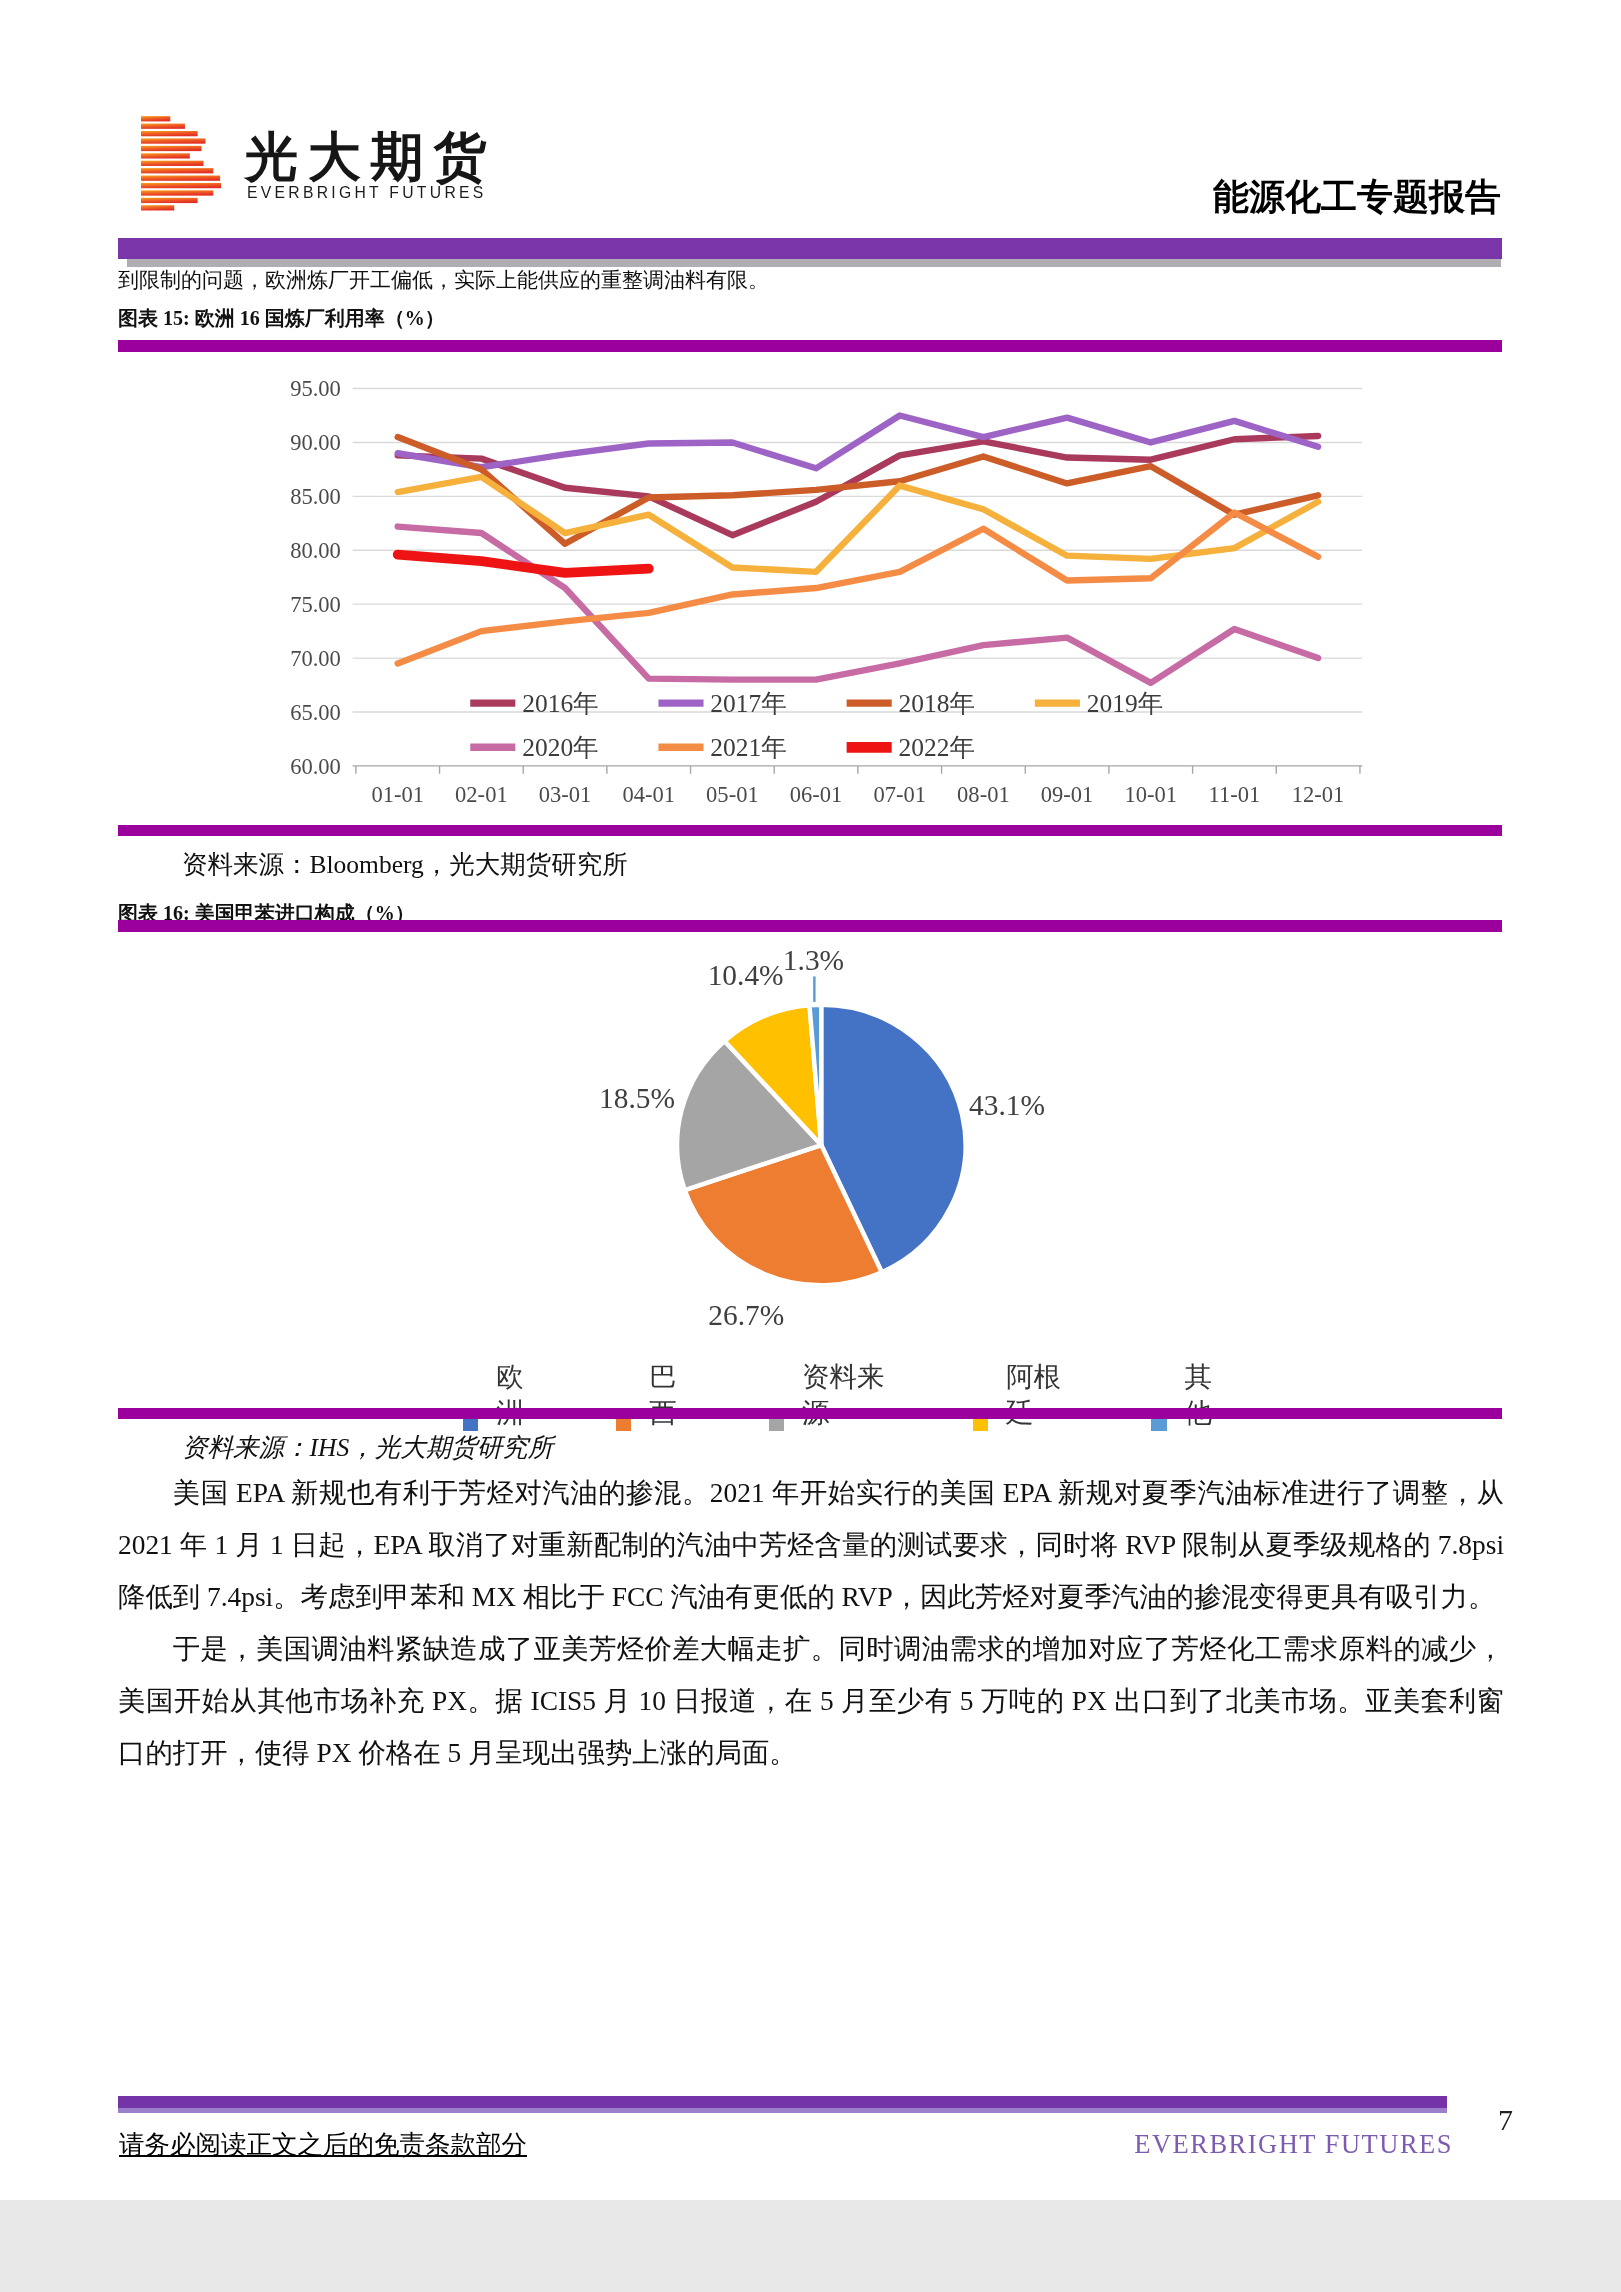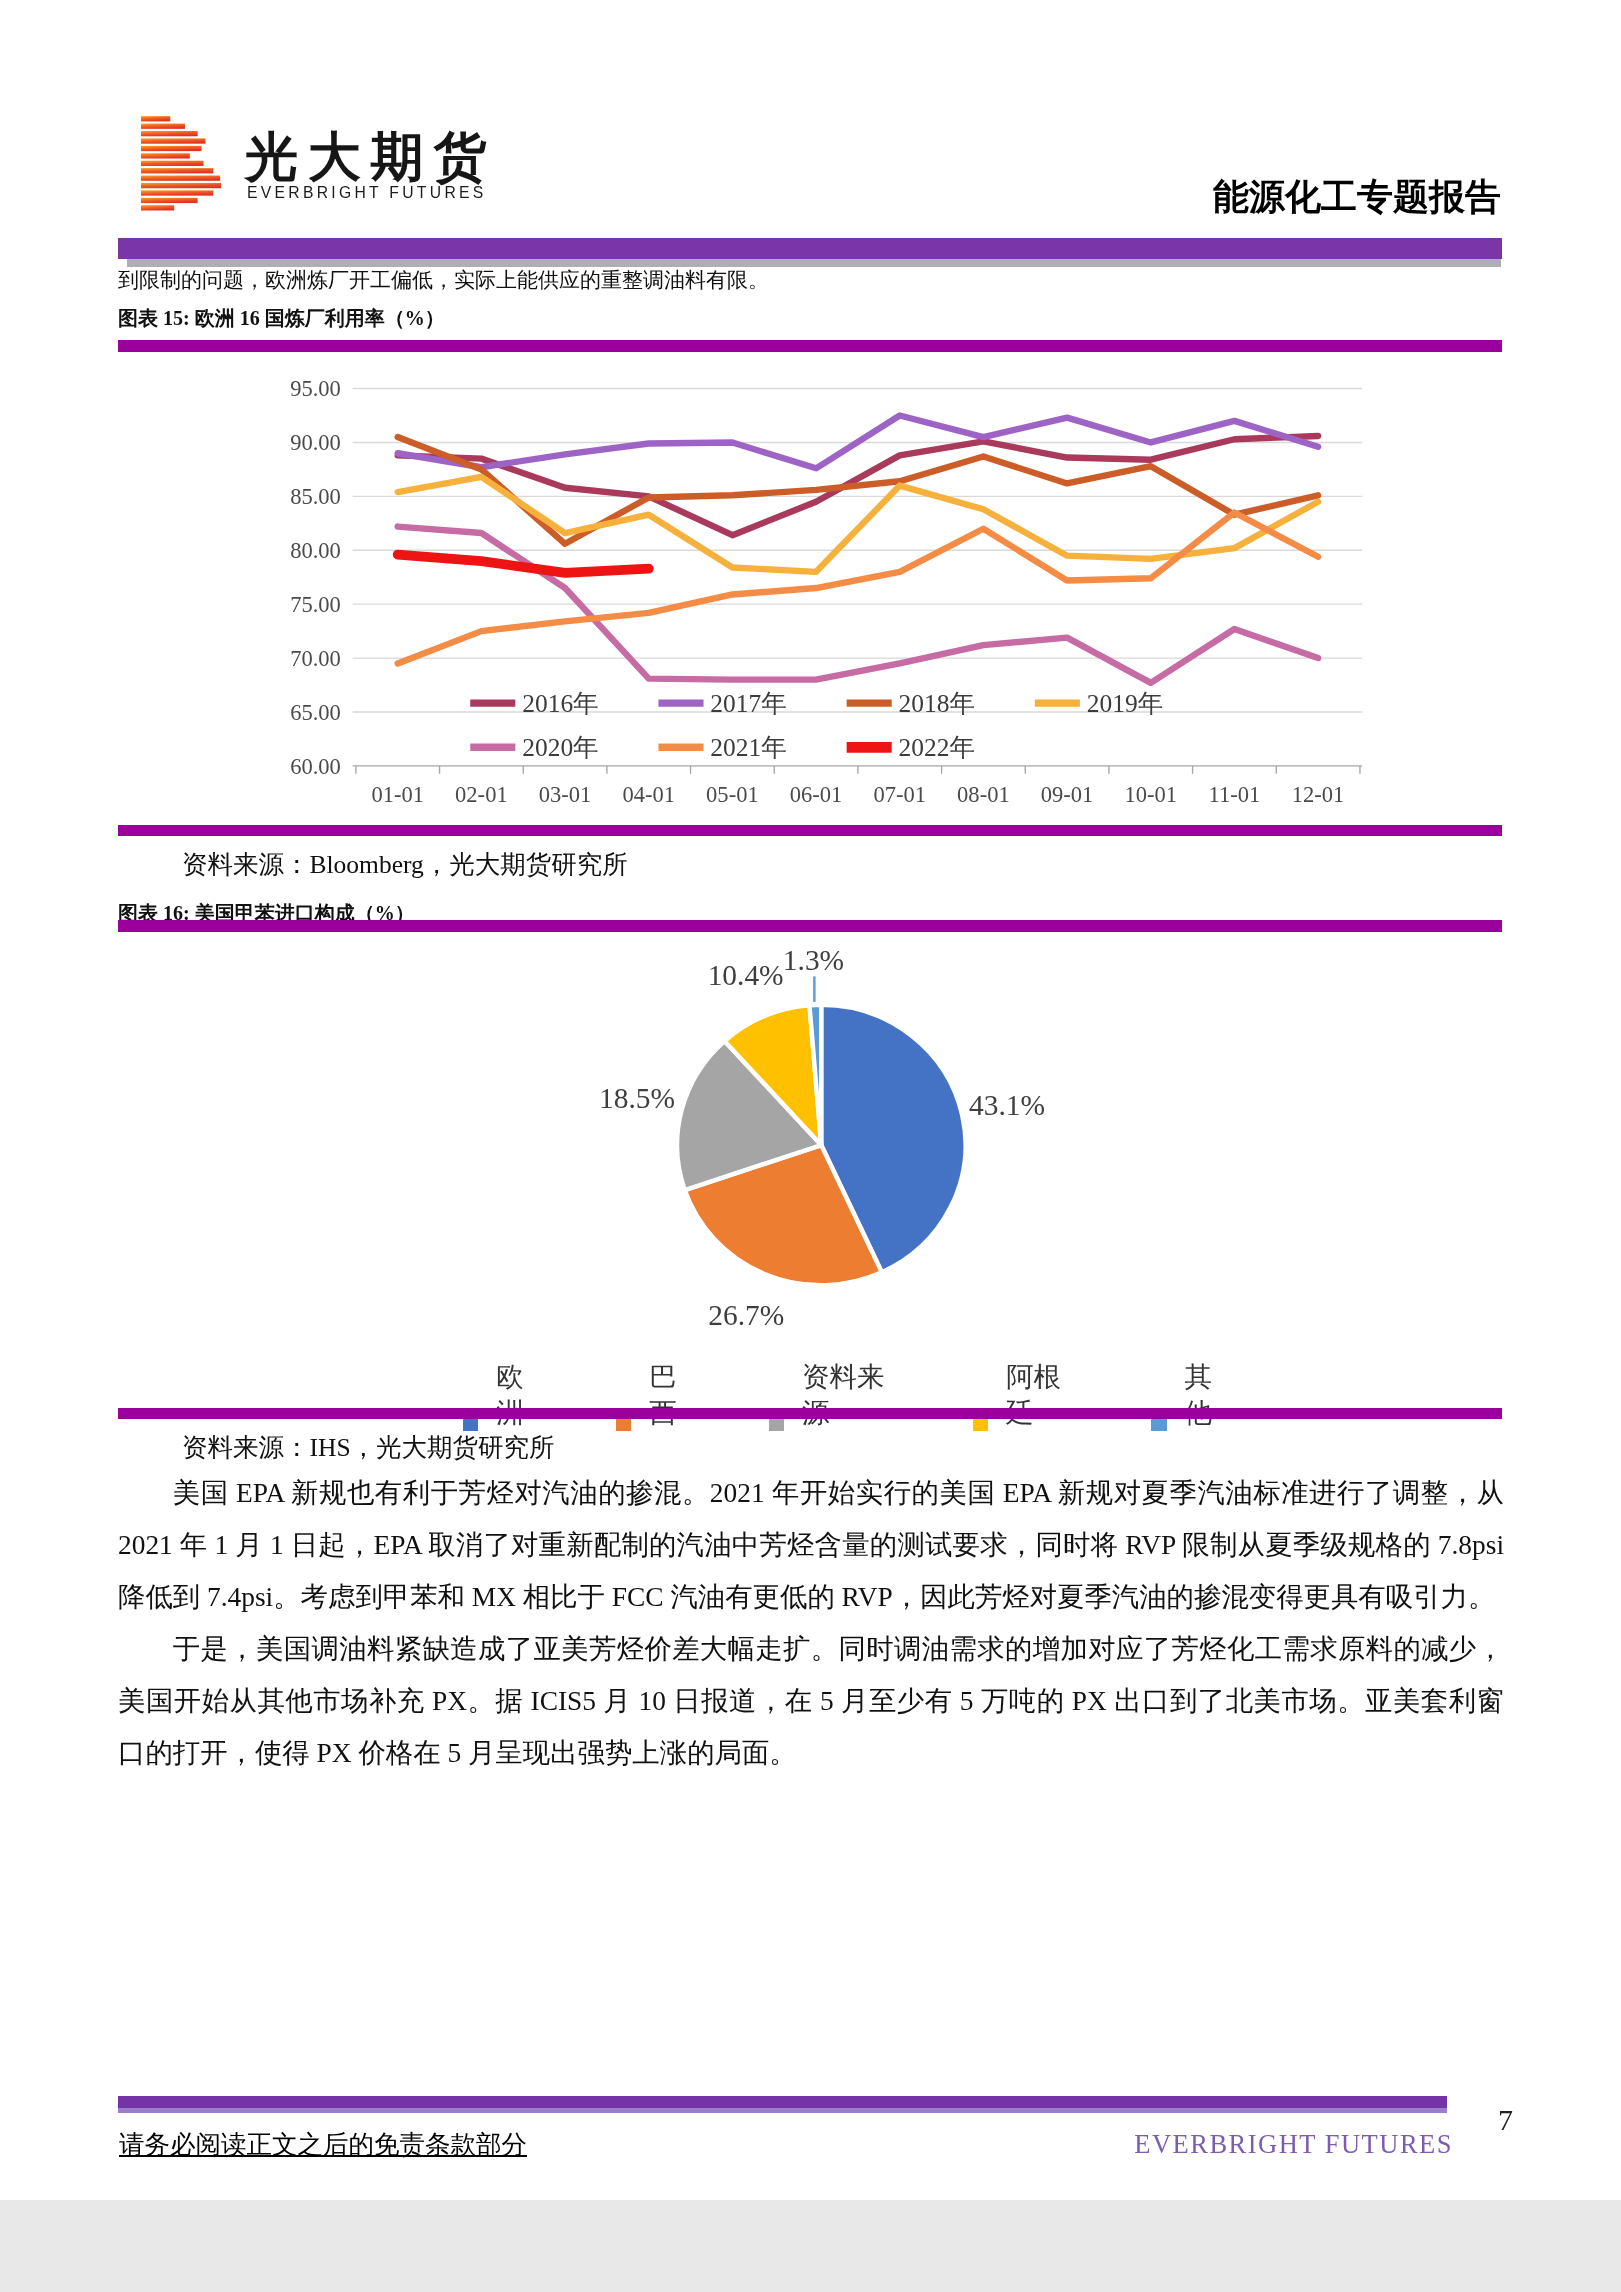--- a/index.html
+++ b/index.html
@@ -186,21 +186,21 @@
           <span>阿根廷</span>
         </span>
         <span class="item">
           <span class="sq" style="background: rgb(91, 155, 213);"></span>
           <span>其他</span>
         </span>
       </div>
   </div>
 
   <div class="rule" style="top:1408px;height:10.8px;background:#9c009c;"></div>
-  <div class="source" style="top:1430px;">资料来源：IHS，光大期货研究所</div>
+  <div class="source" style="top:1430px;font-style:italic;">资料来源：IHS，光大期货研究所</div>
 
   <div class="body-text">
     <p>美国 EPA 新规也有利于芳烃对汽油的掺混。2021 年开始实行的美国 EPA 新规对夏季汽油标准进行了调整，从 2021 年 1 月 1 日起，EPA 取消了对重新配制的汽油中芳烃含量的测试要求，同时将 RVP 限制从夏季级规格的 7.8psi 降低到 7.4psi。考虑到甲苯和 MX 相比于 FCC 汽油有更低的 RVP，因此芳烃对夏季汽油的掺混变得更具有吸引力。</p>
     <p>于是，美国调油料紧缺造成了亚美芳烃价差大幅走扩。同时调油需求的增加对应了芳烃化工需求原料的减少，美国开始从其他市场补充 PX。据 ICIS5 月 10 日报道，在 5 月至少有 5 万吨的 PX 出口到了北美市场。亚美套利窗口的打开，使得 PX 价格在 5 月呈现出强势上涨的局面。</p>
   </div>
 
   <div class="footer-bar" style="background:#7434a8;"></div>
   <div class="footer-bar2" style="background:#9b7fc8;"></div>
   <div class="page-num">7</div>
   <div class="footer-left" style="color:#000000;text-decoration:underline;">请务必阅读正文之后的免责条款部分</div>

